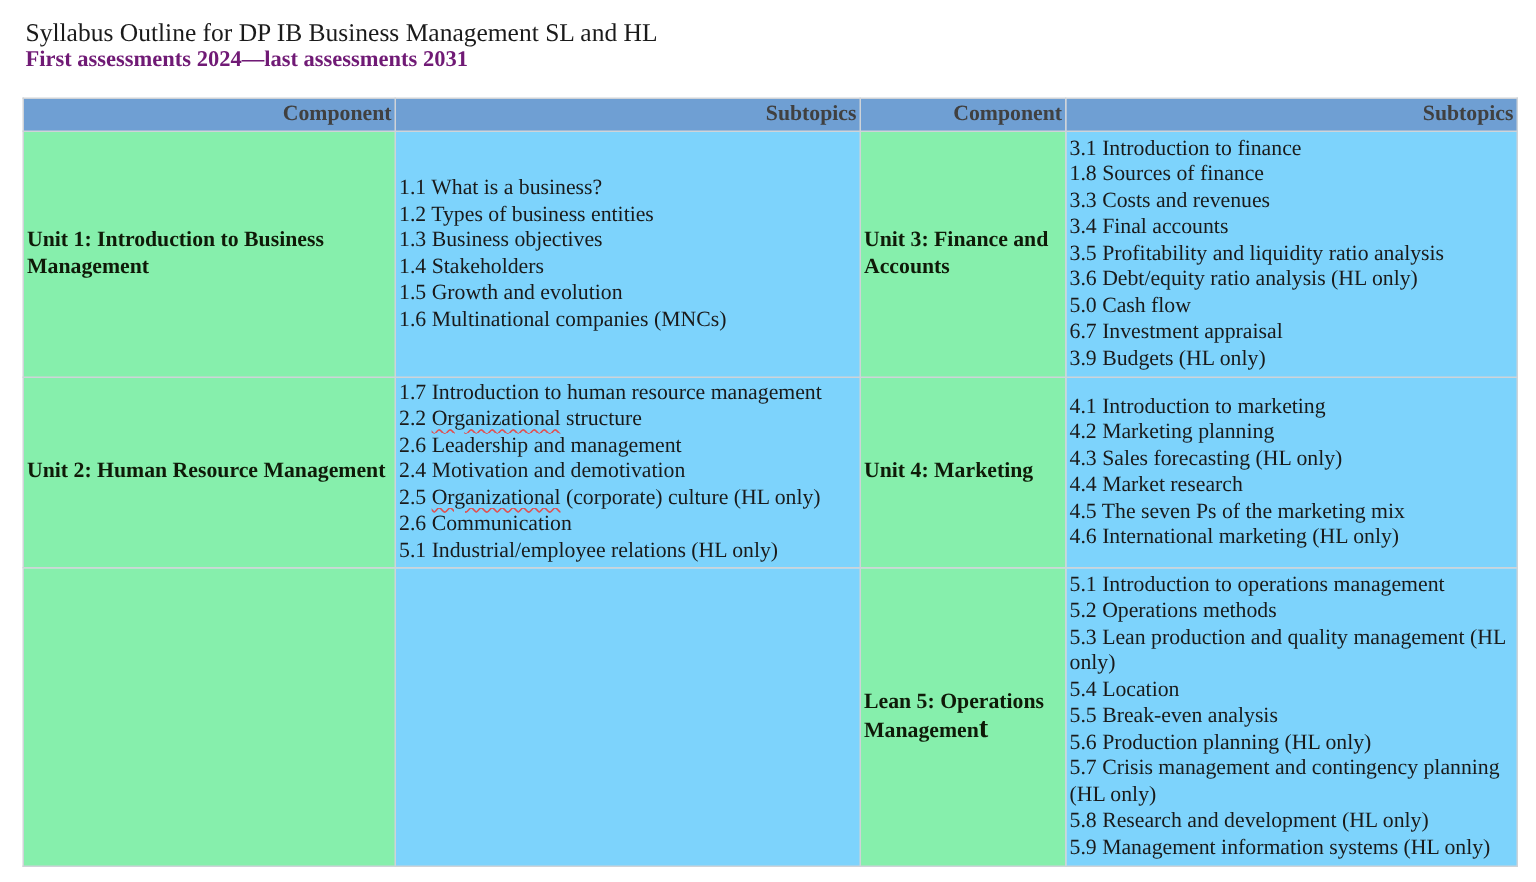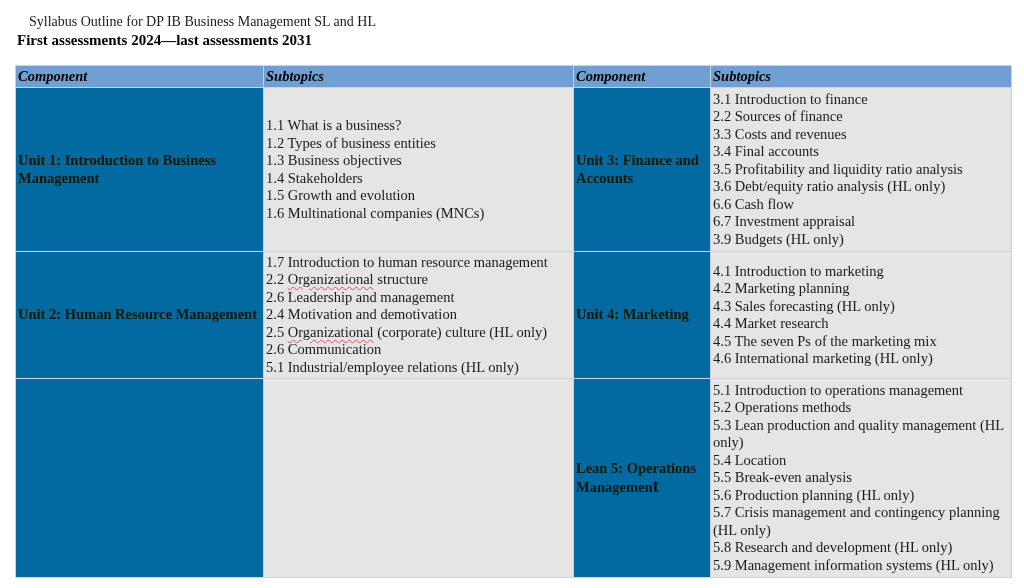--- a/index.html
+++ b/index.html
@@ -1,23 +1,23 @@
 <!DOCTYPE html>
 <html><head>
 <meta charset="utf-8">
 <style>
   html, body { margin:0; padding:0; background:#ffffff; }
   body { width:1024px; height:588px; overflow:hidden; position:relative; font-family:"Liberation Serif", serif; color:#1a1a1a; }
-  .title { position:absolute; left:29px; top:12px; font-size:14px; line-height:19px; }
-  .subtitle { position:absolute; left:17px; top:31px; font-size:15px; line-height:19px; font-weight:bold; color:#000000; }
+  .title { position:absolute; left:17px; top:12px; font-size:17px; line-height:19px; }
+  .subtitle { position:absolute; left:17px; top:31px; font-size:15px; line-height:19px; font-weight:bold; color:#701a75; }
   table.syllabus { position:absolute; left:15px; top:65px; border-collapse:collapse; table-layout:fixed; }
   table.syllabus td, table.syllabus th { border:1px solid #cfd3d8; padding:0 2px; font-size:14.5px; line-height:17.5px; }
-  th { background:#6f9fd3; font-weight:bold; text-align:left; height:21px; color:#000000;font-style:italic; }
-  td.comp { background:#0369a1; font-weight:bold; vertical-align:middle; color:#0f1a08; }
-  td.subs { background:#e5e5e5; vertical-align:middle; }
+  th { background:#6f9fd3; font-weight:bold; text-align:right; height:21px; color:#404040; }
+  td.comp { background:#86efac; font-weight:bold; vertical-align:middle; color:#0f1a08; }
+  td.subs { background:#7dd3fc; vertical-align:middle; }
   .sub-item { display:block; }
   .squiggle { text-decoration: underline wavy #e05050; text-decoration-thickness:1px; text-underline-offset:2px; }
   .big-t { font-size:19px; }
 </style>
 </head>
 <body>
 
 <div class="title">Syllabus Outline for DP IB Business Management SL and HL</div>
 <div class="subtitle">First assessments 2024—last assessments 2031</div>
 
@@ -42,26 +42,26 @@
       <span class="sub-item">1.1 What is a business?</span>
       <span class="sub-item">1.2 Types of business entities</span>
       <span class="sub-item">1.3 Business objectives</span>
       <span class="sub-item">1.4 Stakeholders</span>
       <span class="sub-item">1.5 Growth and evolution</span>
       <span class="sub-item">1.6 Multinational companies (MNCs)</span>
     </td>
     <td class="comp">Unit 3: Finance and Accounts</td>
     <td class="subs">
       <span class="sub-item">3.1 Introduction to finance</span>
-      <span class="sub-item">2.2 Sources of finance</span>
+      <span class="sub-item">1.8 Sources of finance</span>
       <span class="sub-item">3.3 Costs and revenues</span>
       <span class="sub-item">3.4 Final accounts</span>
       <span class="sub-item">3.5 Profitability and liquidity ratio analysis</span>
       <span class="sub-item">3.6 Debt/equity ratio analysis (HL only)</span>
-      <span class="sub-item">6.6 Cash flow</span>
+      <span class="sub-item">5.0 Cash flow</span>
       <span class="sub-item">6.7 Investment appraisal</span>
       <span class="sub-item">3.9 Budgets (HL only)</span>
     </td>
   </tr>
 
   <tr style="height:127px">
     <td class="comp">Unit 2: Human Resource Management</td>
     <td class="subs">
       <span class="sub-item">1.7 Introduction to human resource management</span>
       <span class="sub-item"><span>2.2 </span><span class="squiggle">Organizational</span><span> structure</span></span>

